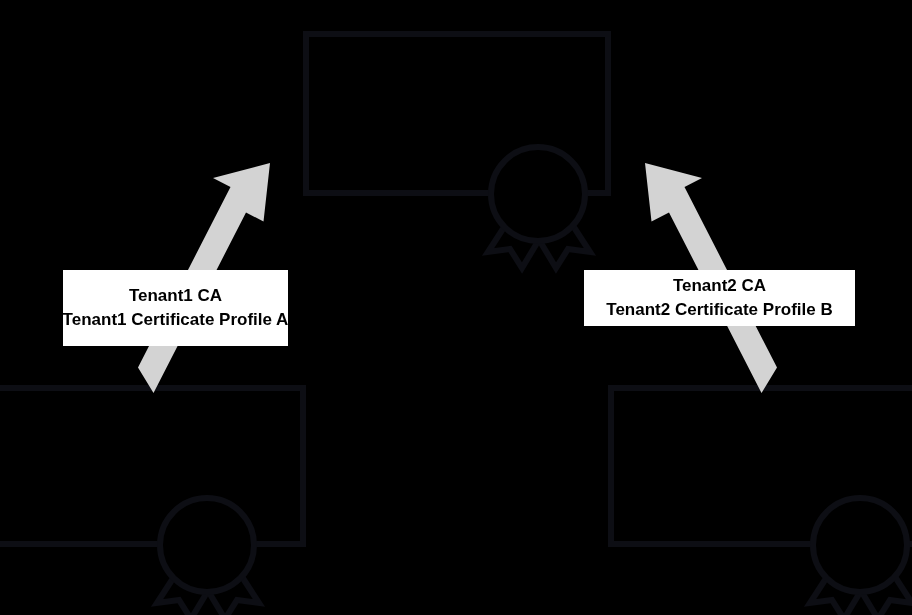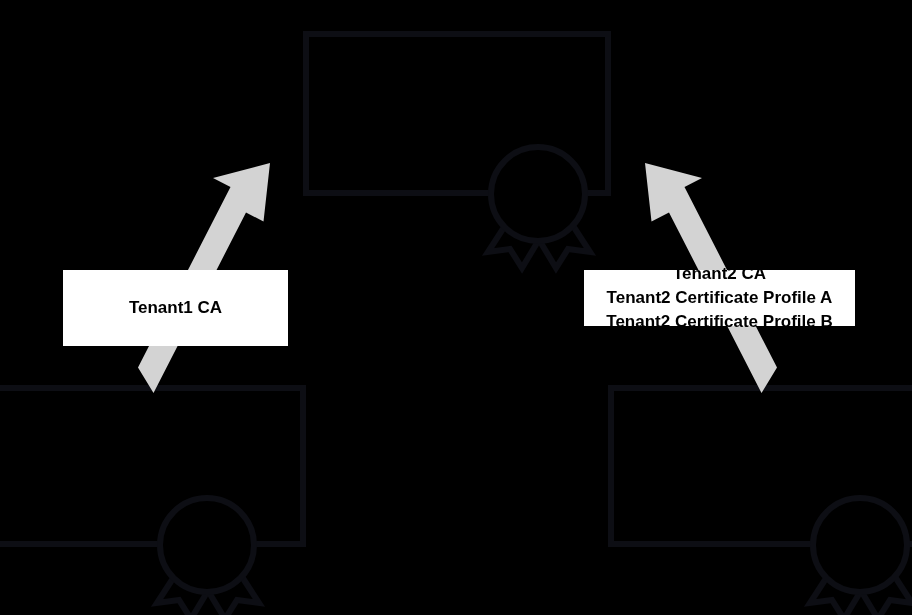--- a/index.html
+++ b/index.html
@@ -105,21 +105,21 @@
                L 645.0 163.0
                L 651.5 221.5
                L 669.0 212.5
                L 761.5 393.0
                Z" fill="#d3d3d3" stroke="none"></path>
     </g>
   </svg>
 
   <div class="label-box" id="label-tenant1">
     <div class="label-line">Tenant1 CA</div>
+    <div class="label-line">Tenant1 Certificate Profile A</div>
   </div>
 
   <div class="label-box" id="label-tenant2">
     <div class="label-line">Tenant2 CA</div>
-    <div class="label-line">Tenant2 Certificate Profile A</div>
     <div class="label-line">Tenant2 Certificate Profile B</div>
   </div>
 
 </div>
 
 </body></html>

